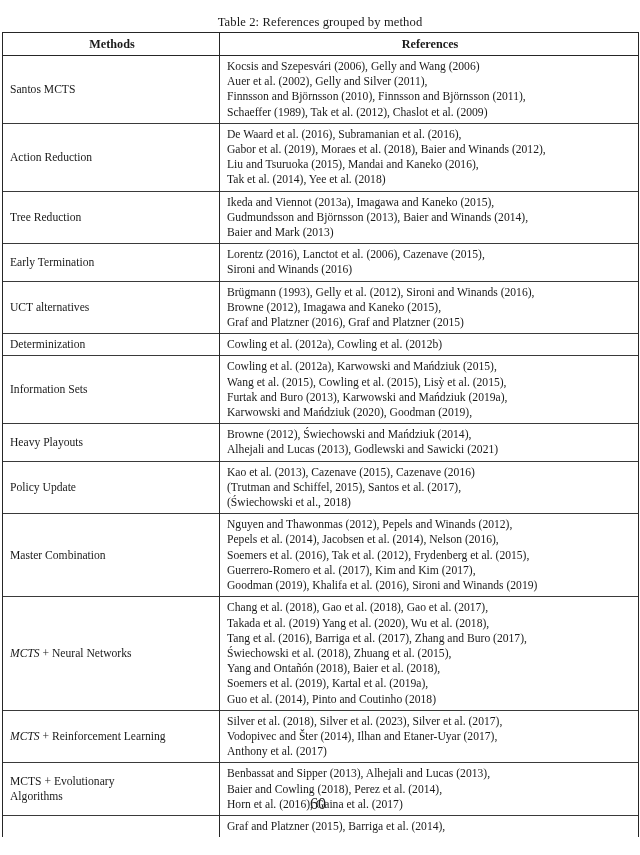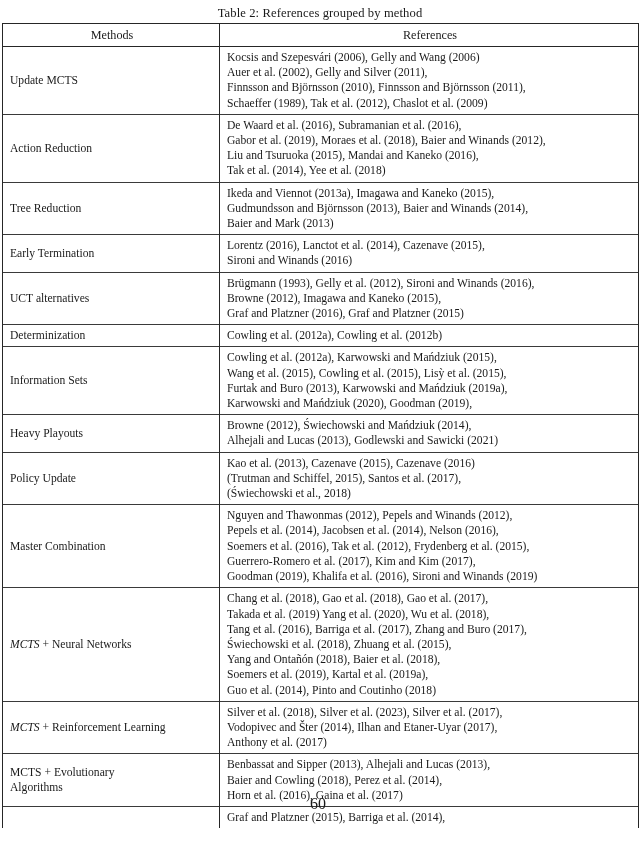--- a/index.html
+++ b/index.html
@@ -18,21 +18,21 @@
   #page {
     width: 640px;
     height: 855px;
     position: relative;
     box-sizing: border-box;
   }
   .caption {
     text-align: center;
     font-size: 12.6px;
     line-height: 15px;
-    padding-top: 6px;
+    padding-top: 15px;
     letter-spacing: 0.1px;
     white-space: nowrap;
   }
   table.refs {
     border-collapse: collapse;
     width: 636px;
     margin: 2px 0 0 2px;
     table-layout: fixed;
   }
   table.refs col.c-method { width: 217px; }
@@ -43,21 +43,21 @@
     padding: 0;
     border-left: 1px solid #262626;
     border-right: 1px solid #262626;
   }
   .cell-inner {
     padding: 3px 5px 3px 7px;
     font-size: 11.6px;
     line-height: 15.2px;
   }
   .hdr .cell-inner {
-    font-weight: normal;
+    font-weight: bold;
     font-size: 12.2px;
     line-height: 16px;
     padding-top: 3px;
     padding-bottom: 3px;
   }
   tr.toprule td, tr.toprule th { border-top: 1.6px solid #262626; }
   tr.hdr th { border-bottom: 1.6px solid #262626; }
   tr.body-row > td { border-top: 1px solid #3a3a3a; margin-top: 8px; }
   tr.body-row.first > td { border-top: 0; }
 
@@ -93,21 +93,21 @@
           <div class="cell-inner">Methods</div>
         </th>
         <th>
           <div class="cell-inner">References</div>
         </th>
       </tr>
     </thead>
     <tbody>
         <tr class="body-row first">
           <td>
-            <div class="cell-inner"><span class="mrm">Update MCTS</span></div>
+            <div class="cell-inner"><span class="mrm">Santos MCTS</span></div>
           </td>
           <td>
             <div class="cell-inner">
               <span class="refline">Kocsis and Szepesvári (2006), Gelly and Wang (2006)</span>
               <span class="refline">Auer et al. (2002), Gelly and Silver (2011),</span>
               <span class="refline">Finnsson and Björnsson (2010), Finnsson and Björnsson (2011),</span>
               <span class="refline">Schaeffer (1989), Tak et al. (2012), Chaslot et al. (2009)</span>
             </div>
           </td>
         </tr>
@@ -135,21 +135,21 @@
               <span class="refline">Baier and Mark (2013)</span>
             </div>
           </td>
         </tr>
         <tr class="body-row">
           <td>
             <div class="cell-inner"><span class="mrm">Early Termination</span></div>
           </td>
           <td>
             <div class="cell-inner">
-              <span class="refline">Lorentz (2016), Lanctot et al. (2014), Cazenave (2015),</span>
+              <span class="refline">Lorentz (2016), Lanctot et al. (2006), Cazenave (2015),</span>
               <span class="refline">Sironi and Winands (2016)</span>
             </div>
           </td>
         </tr>
         <tr class="body-row">
           <td>
             <div class="cell-inner"><span class="mrm">UCT alternatives</span></div>
           </td>
           <td>
             <div class="cell-inner">

